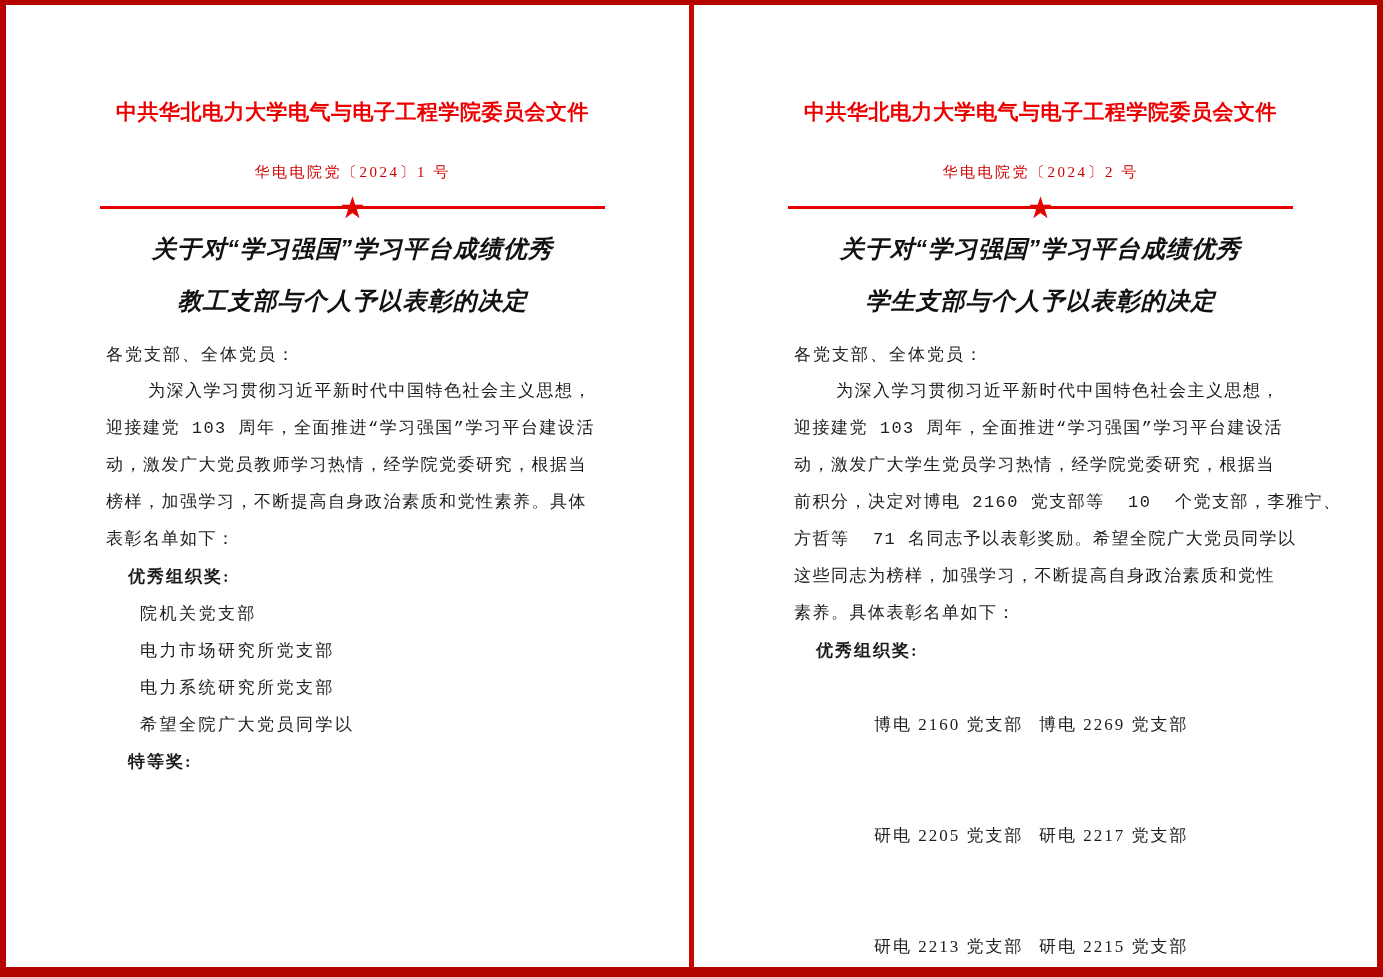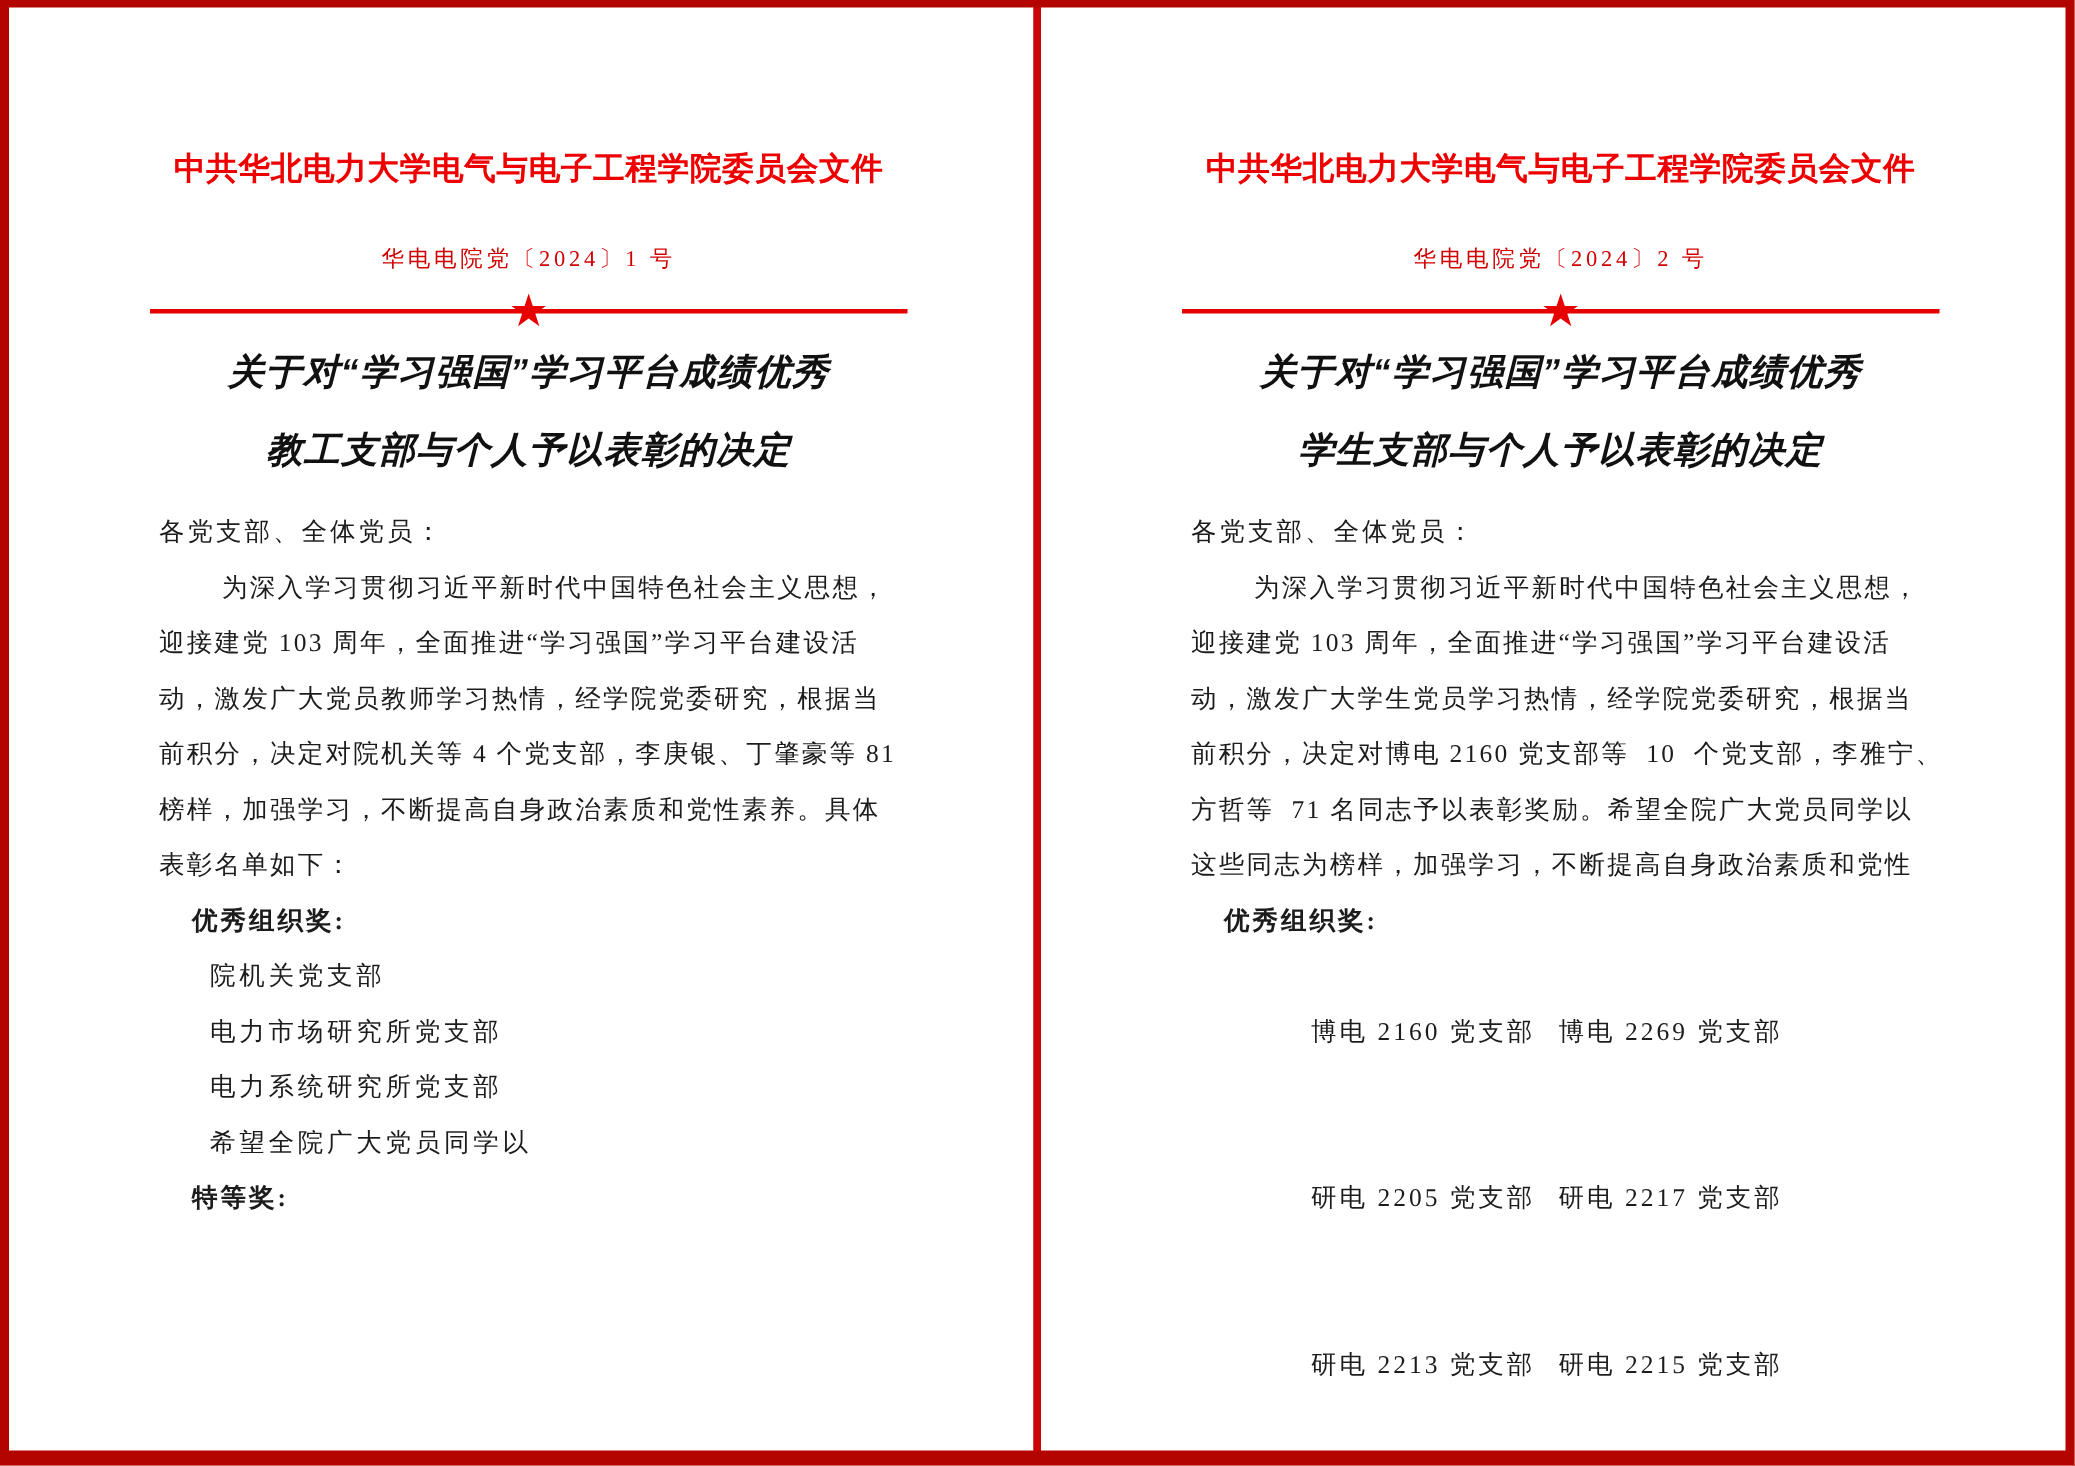--- a/index.html
+++ b/index.html
@@ -73,21 +73,21 @@
   }
   .doc-title .t-line { line-height: 52px; white-space: nowrap; font-style: italic; }
 
   .salutation {
     margin-top: 9px;
     font-size: 17px; letter-spacing: 2px;
     line-height: 37px; white-space: pre;
   }
   .body-line {
     font-size: 17px; letter-spacing: 1.5px;
-    line-height: 37px; white-space: pre;
+    line-height: 37px; white-space: pre; font-family: Liberation Mono, monospace;
   }
   .body-line.indent { text-indent: 42px; }
 
   .section-heading {
     margin-left: 22px;
     font-weight: 700;
     font-size: 17px; letter-spacing: 2px;
     line-height: 37px; white-space: pre;
   }
   .list-item {
@@ -115,21 +115,20 @@
         <span class="star">★</span>
       </div>
       <div class="doc-title">
         <div class="t-line">关于对“学习强国”学习平台成绩优秀</div>
         <div class="t-line">教工支部与个人予以表彰的决定</div>
       </div>
       <div class="salutation">各党支部、全体党员：</div>
       <div class="body-line indent">为深入学习贯彻习近平新时代中国特色社会主义思想，</div>
       <div class="body-line">迎接建党 103 周年，全面推进“学习强国”学习平台建设活</div>
       <div class="body-line">动，激发广大党员教师学习热情，经学院党委研究，根据当</div>
-      <div class="body-line">前积分，决定对院机关等 4 个党支部，李庚银、丁肇豪等 81</div>
       <div class="body-line">榜样，加强学习，不断提高自身政治素质和党性素养。具体</div>
       <div class="body-line">表彰名单如下：</div>
       <div class="section-heading">优秀组织奖:</div>
       <div class="list-item">院机关党支部</div>
       <div class="list-item">电力市场研究所党支部</div>
       <div class="list-item">电力系统研究所党支部</div>
       <div class="list-item">希望全院广大党员同学以</div>
       <div class="section-heading">特等奖:</div>
     </div>
   </div>
@@ -147,20 +146,21 @@
         <div class="t-line">关于对“学习强国”学习平台成绩优秀</div>
         <div class="t-line">学生支部与个人予以表彰的决定</div>
       </div>
       <div class="salutation">各党支部、全体党员：</div>
       <div class="body-line indent">为深入学习贯彻习近平新时代中国特色社会主义思想，</div>
       <div class="body-line">迎接建党 103 周年，全面推进“学习强国”学习平台建设活</div>
       <div class="body-line">动，激发广大学生党员学习热情，经学院党委研究，根据当</div>
       <div class="body-line">前积分，决定对博电 2160 党支部等  10  个党支部，李雅宁、</div>
       <div class="body-line">方哲等  71 名同志予以表彰奖励。希望全院广大党员同学以</div>
       <div class="body-line">这些同志为榜样，加强学习，不断提高自身政治素质和党性</div>
+      <div class="body-line">素养。具体表彰名单如下：</div>
       <div class="section-heading">优秀组织奖:</div>
       <div class="list-row">
         <span class="col1">博电 2160 党支部</span><span>博电 2269 党支部</span>
       </div>
       <div class="list-row">
         <span class="col1">研电 2205 党支部</span><span>研电 2217 党支部</span>
       </div>
       <div class="list-row">
         <span class="col1">研电 2213 党支部</span><span>研电 2215 党支部</span>
       </div>

